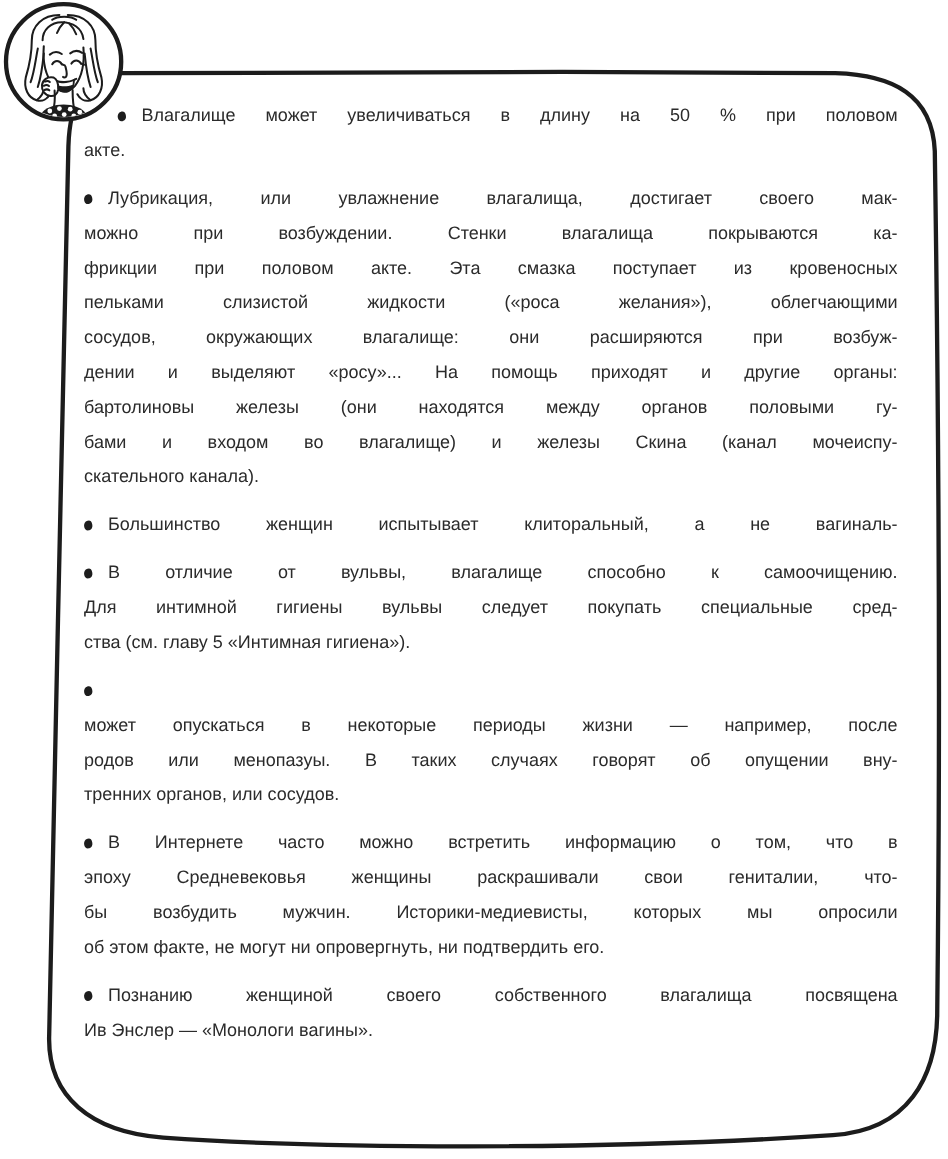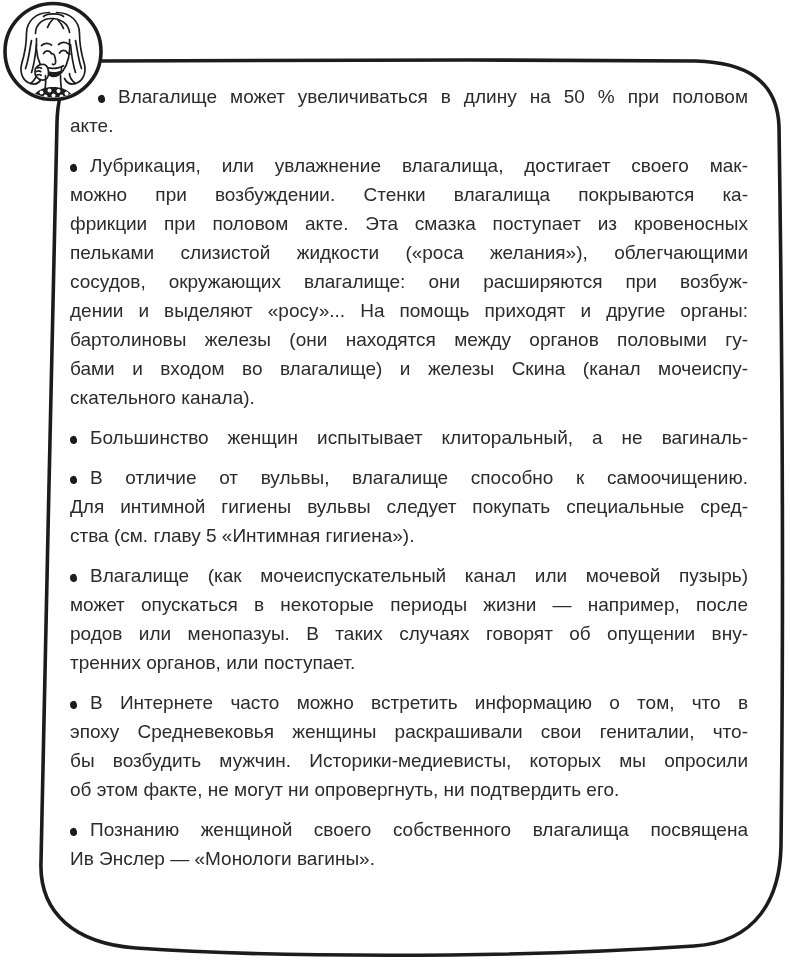--- a/index.html
+++ b/index.html
@@ -12,21 +12,21 @@
     font-family: "Liberation Sans", sans-serif;
   }
   .frame-svg { position: absolute; left: 0; top: 0; }
   .avatar-wrap { position: absolute; left: 1px; top: 0px; width: 106px; height: 106px; }
   .text-block {
     position: absolute;
     left: 70px;
     top: 82px;
     width: 678px;
     color: #2b2b2b;
-    font-size: 19px;
+    font-size: 15px;
     line-height: 29px;
   }
   .para { margin: 0 0 11px 0; }
   .para:last-child { margin-bottom: 0; }
   .line { text-align: justify; text-align-last: justify; }
   .line.last { text-align-last: left; }
   
   .para:first-child .line:first-child { padding-left: 28px; }
   .bullet {
     display: inline-block;
@@ -139,24 +139,24 @@
       </div>
       <div class="para">
         <div class="line"><span class="bullet"></span><span>Большинство женщин испытывает клиторальный, а не вагиналь-</span></div>
       </div>
       <div class="para">
         <div class="line"><span class="bullet"></span><span>В отличие от вульвы, влагалище способно к самоочищению.</span></div>
         <div class="line"><span>Для интимной гигиены вульвы следует покупать специальные сред-</span></div>
         <div class="line last"><span>ства (см. главу 5 «Интимная гигиена»).</span></div>
       </div>
       <div class="para">
-        <div class="line"><span class="bullet"></span><span>Влагалище (как мочеиспускательный канал или мочевой пузырь)</span></div>
+        <div class="line"><span class="bullet"></span></div>
         <div class="line"><span>может опускаться в некоторые периоды жизни — например, после</span></div>
         <div class="line"><span>родов или менопазуы. В таких случаях говорят об опущении вну-</span></div>
-        <div class="line last"><span>тренних органов, или поступает.</span></div>
+        <div class="line last"><span>тренних органов, или сосудов.</span></div>
       </div>
       <div class="para">
         <div class="line"><span class="bullet"></span><span>В Интернете часто можно встретить информацию о том, что в</span></div>
         <div class="line"><span>эпоху Средневековья женщины раскрашивали свои гениталии, что-</span></div>
         <div class="line"><span>бы возбудить мужчин. Историки-медиевисты, которых мы опросили</span></div>
         <div class="line last"><span>об этом факте, не могут ни опровергнуть, ни подтвердить его.</span></div>
       </div>
       <div class="para">
         <div class="line"><span class="bullet"></span><span>Познанию женщиной своего собственного влагалища посвящена</span></div>
         <div class="line last"><span>Ив Энслер — «Монологи вагины».</span></div>

